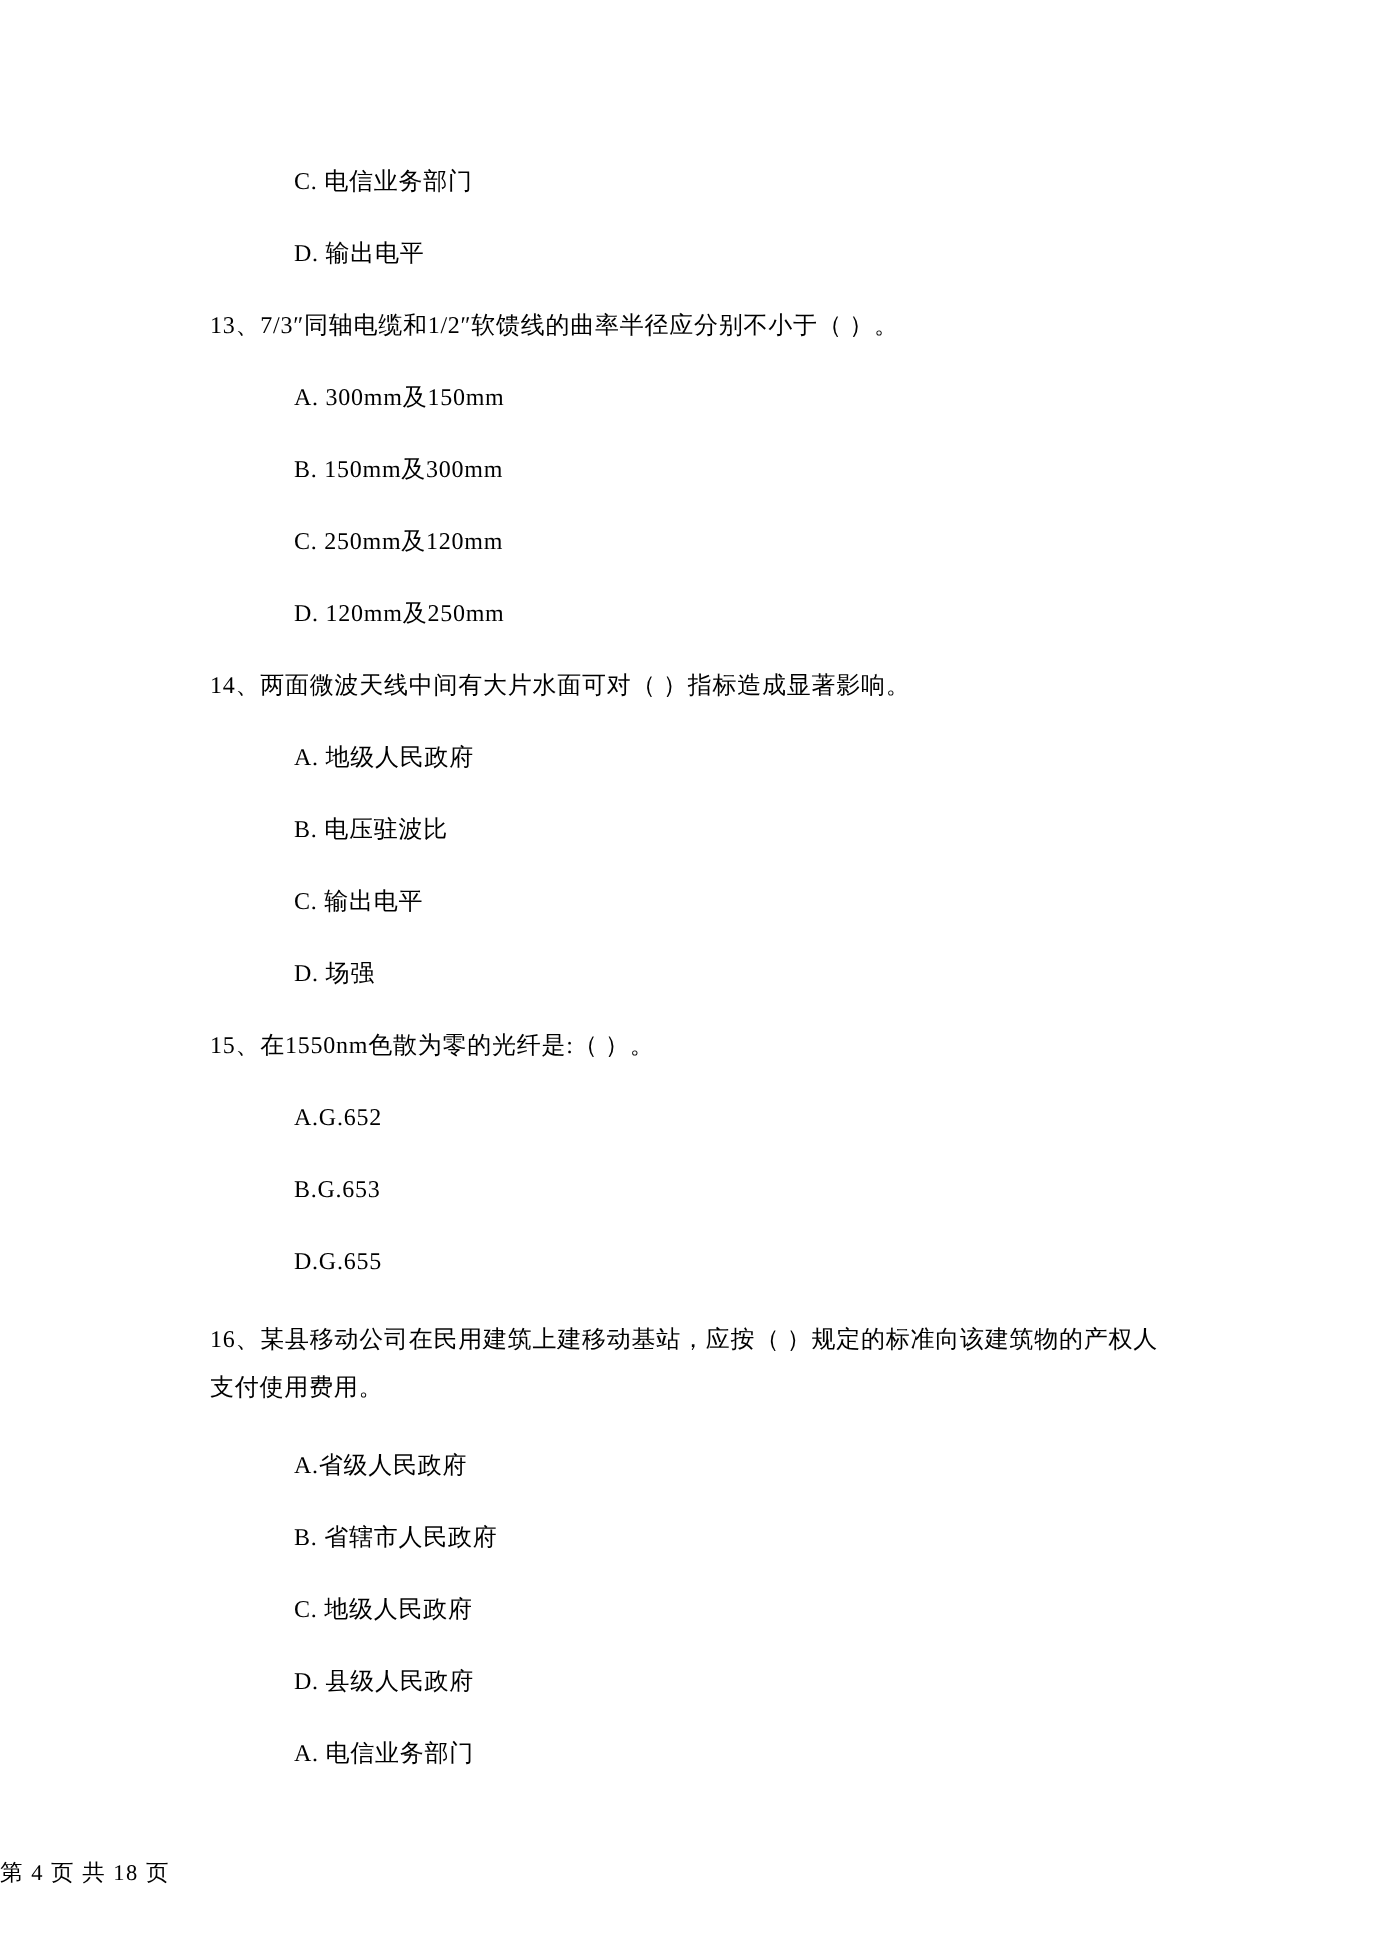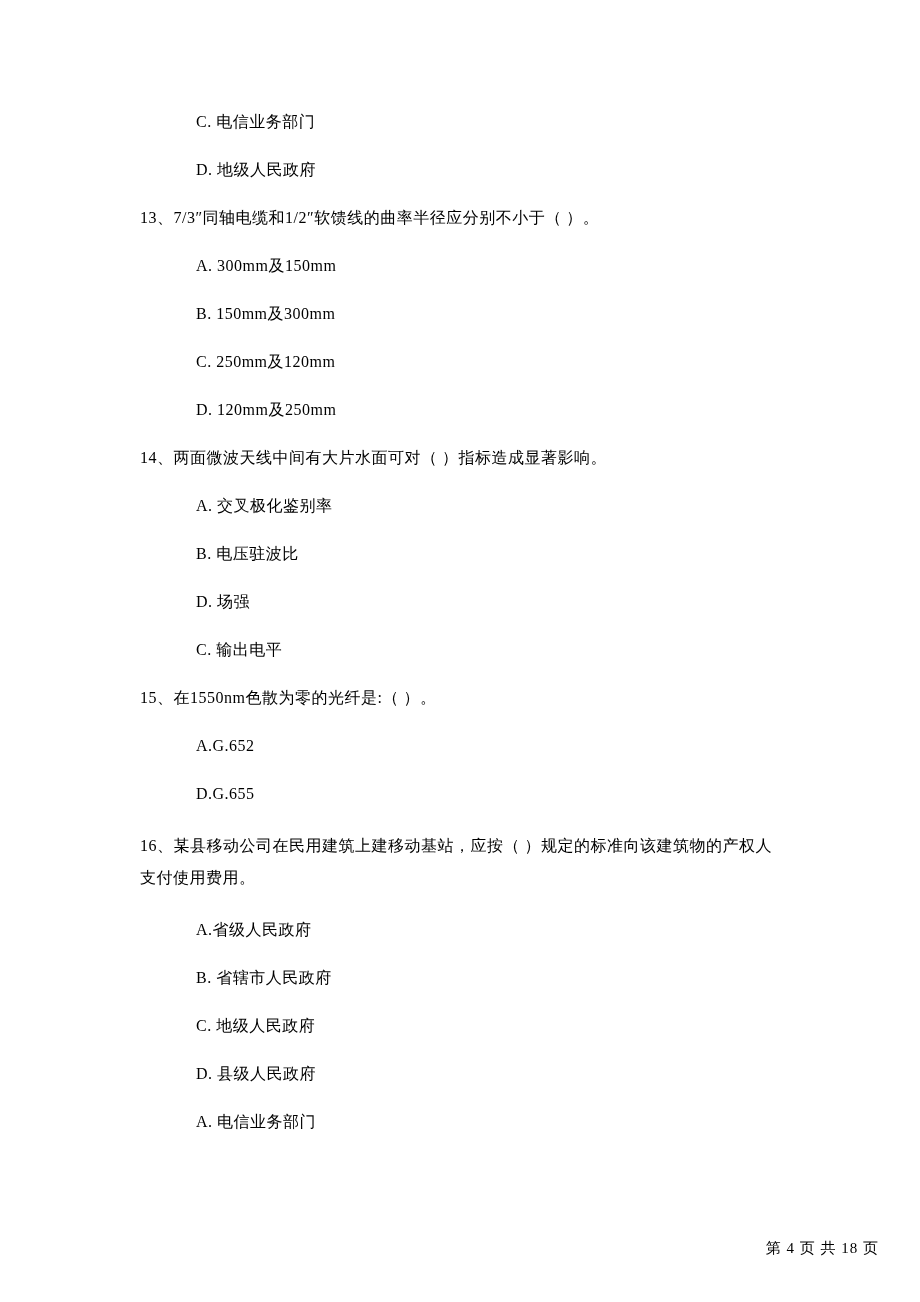--- a/index.html
+++ b/index.html
@@ -28,47 +28,48 @@
     }
     .question {
       margin-bottom: 24px;
       margin-top: 4px;
       letter-spacing: 0.5px;
     }
     .footer {
       position: absolute;
       bottom: 44px;
       width: 879px;
-      text-align: right;
+      text-align: left;
       font-size: 15px;
       letter-spacing: 1px;
     }
   </style>
 </head>
 <body>
 
 <div class="content">
 
   <div class="option">C.  电信业务部门</div>
-  <div class="option">D.  地级人民政府</div>
+  <div class="option">D.  输出电平</div>
 
   <div class="question">13、7/3″同轴电缆和1/2″软馈线的曲率半径应分别不小于（     ）。</div>
   <div class="option">A.  300mm及150mm</div>
   <div class="option">B.  150mm及300mm</div>
   <div class="option">C.  250mm及120mm</div>
   <div class="option">D.  120mm及250mm</div>
 
   <div class="question">14、两面微波天线中间有大片水面可对（     ）指标造成显著影响。</div>
-  <div class="option">A.  交叉极化鉴别率</div>
+  <div class="option">A.  地级人民政府</div>
   <div class="option">B.  电压驻波比</div>
+  <div class="option">C.  输出电平</div>
   <div class="option">D.  场强</div>
-  <div class="option">C.  输出电平</div>
 
   <div class="question">15、在1550nm色散为零的光纤是:（     ）。</div>
   <div class="option-tight">A.G.652</div>
+  <div class="option-tight">B.G.653</div>
   <div class="option-tight">D.G.655</div>
 
   <div class="question" style="line-height:2.0;">16、某县移动公司在民用建筑上建移动基站，应按（     ）规定的标准向该建筑物的产权人支付使用费用。</div>
   <div class="option-tight">A.省级人民政府</div>
   <div class="option">B.  省辖市人民政府</div>
   <div class="option">C.  地级人民政府</div>
   <div class="option">D.  县级人民政府</div>
 
   <div class="option">A.  电信业务部门</div>
 

